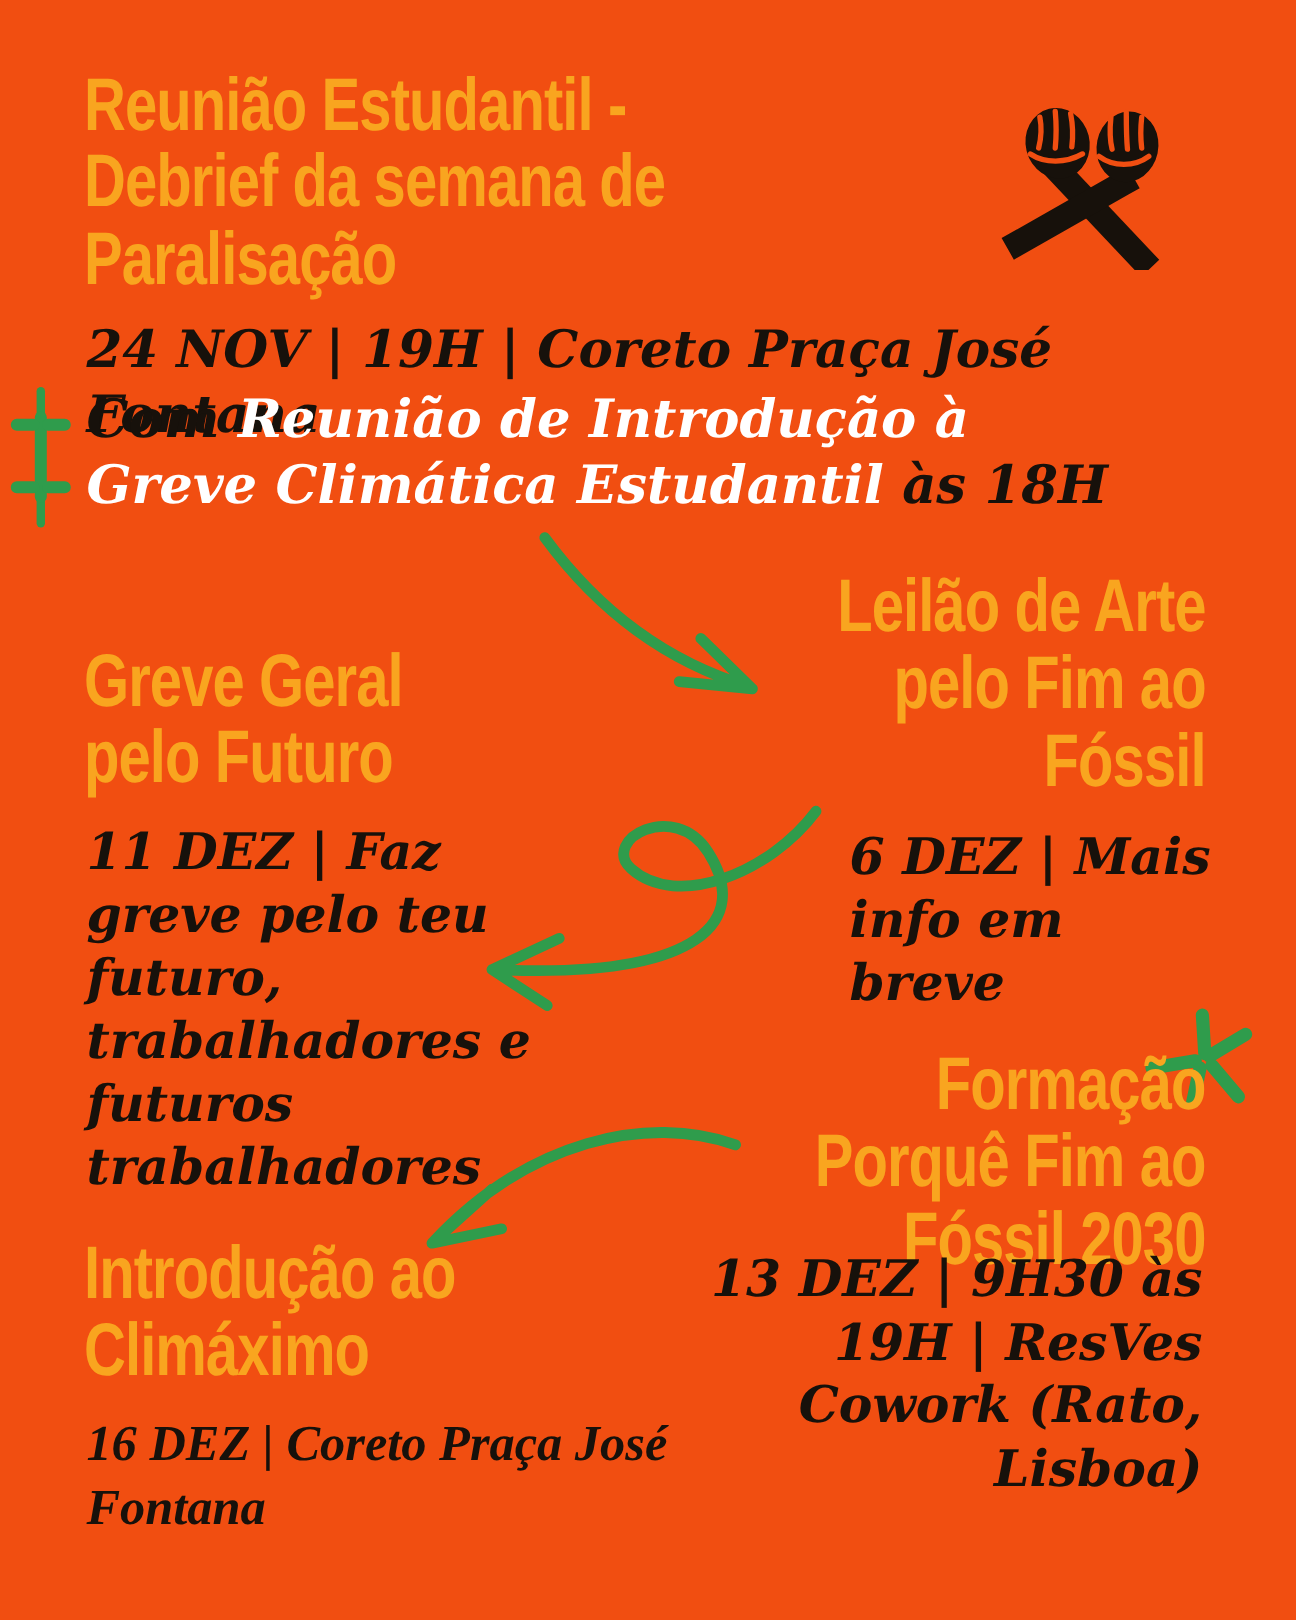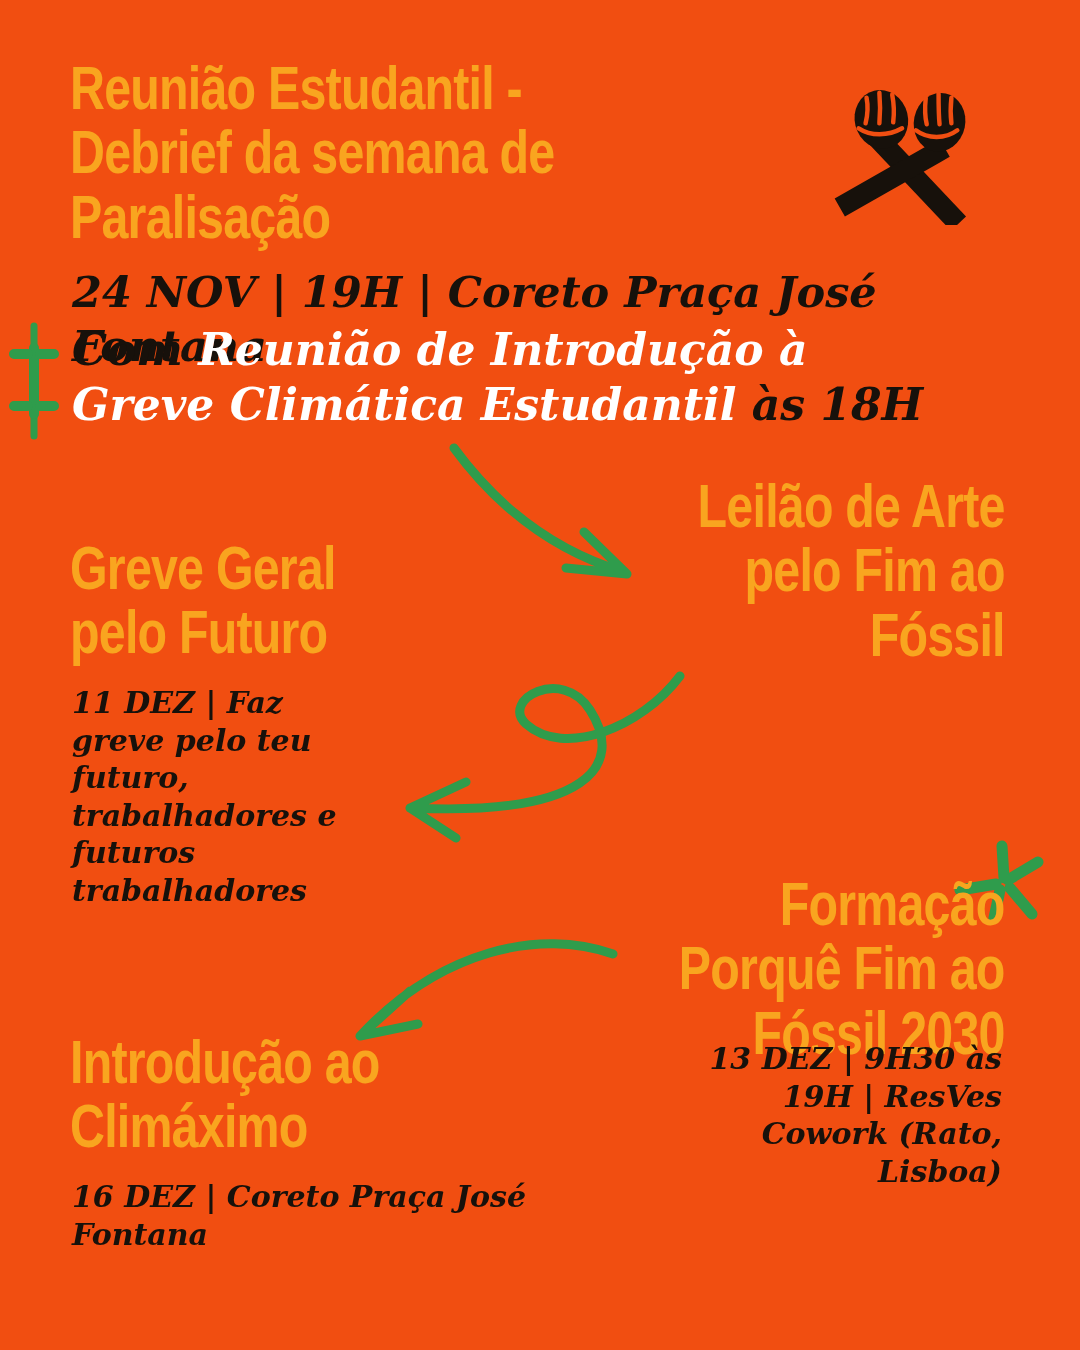--- a/index.html
+++ b/index.html
@@ -17,39 +17,39 @@
     letter-spacing:-1px;
     color:#F9A51F;
     white-space:pre-line;
   }
   .heading.h-left  { transform:scaleX(.78); transform-origin:left top; }
   .heading.h-right { transform:scaleX(.78); transform-origin:right top; text-align:right; }
   .body-text {
     position:absolute;
     font-weight:700;
     font-style:italic;
-    font-size:30px;
+    font-size:42px;
     line-height:1.25;
     color:#17110B;
     white-space:pre-line;
   }
   .body-text .hl { color:#ffffff; white-space:pre-line; }
   .body-text.align-right { text-align:right; }
   .icon { position:absolute; }
   .e1-date  { left:72px;  top:266px; width:950px; font-size:43px; }
   .e1-extra { left:72px;  top:322px; width:930px; font-size:44px; }
   .t-reuniao  { left:70px;  top:56px; }
   .t-leilao   { right:75px; top:474px; }
   .t-greve    { left:70px;  top:536px; }
   .t-formacao { right:75px; top:872px; }
   .t-intro    { left:70px;  top:1030px; }
   .d-leilao   { left:708px; top:688px; width:310px; }
   .d-greve    { left:72px;  top:684px; width:400px; }
   .d-formacao { right:78px; top:1040px; width:420px; }
-  .d-intro    { left:72px;  top:1178px; width:640px; }
+  .d-intro    { left:72px;  top:1178px; width:640px;font-family:Liberation Serif, serif; }
   .fists    { left:833px; top:73px;  width:148px; height:152px; }
   .sparkle  { left:8px;   top:320px; width:52px;  height:122px; }
   .arrow1   { left:446px; top:440px; width:195px; height:150px; }
   .loopArr  { left:396px; top:666px; width:300px; height:205px; }
   .asterisk { left:952px; top:838px; width:95px;  height:90px; }
   .arrow3   { left:330px; top:928px; width:295px; height:135px; }
 </style>
 </head>
 <body>
 
@@ -79,20 +79,22 @@
     <path d="M6,34 L20,34 M32,34 L46,34 M6,86 L20,86 M32,86 L46,86" fill="none" stroke-width="10" stroke-linecap="round" stroke="#2F9C4C"></path>
   </svg>
 
   <svg class="icon arrow1" viewBox="0 0 195 150">
     <path d="M8,8 C55,72 112,112 178,132 M181,134 L138,92 M181,134 L120,128" fill="none" stroke-width="9" stroke-linecap="round" stroke-linejoin="round" stroke="#2F9C4C"></path>
   </svg>
 
   <div class="heading h-right t-leilao">Leilão de Arte
 pelo Fim ao
 Fóssil</div>
+  <div class="body-text d-leilao">6 DEZ | Mais
+info em breve</div>
 
   <div class="heading h-left t-greve">Greve Geral
 pelo Futuro</div>
   <div class="body-text d-greve">11 DEZ | Faz
 greve pelo teu
 futuro,
 trabalhadores e
 futuros
 trabalhadores</div>
 

